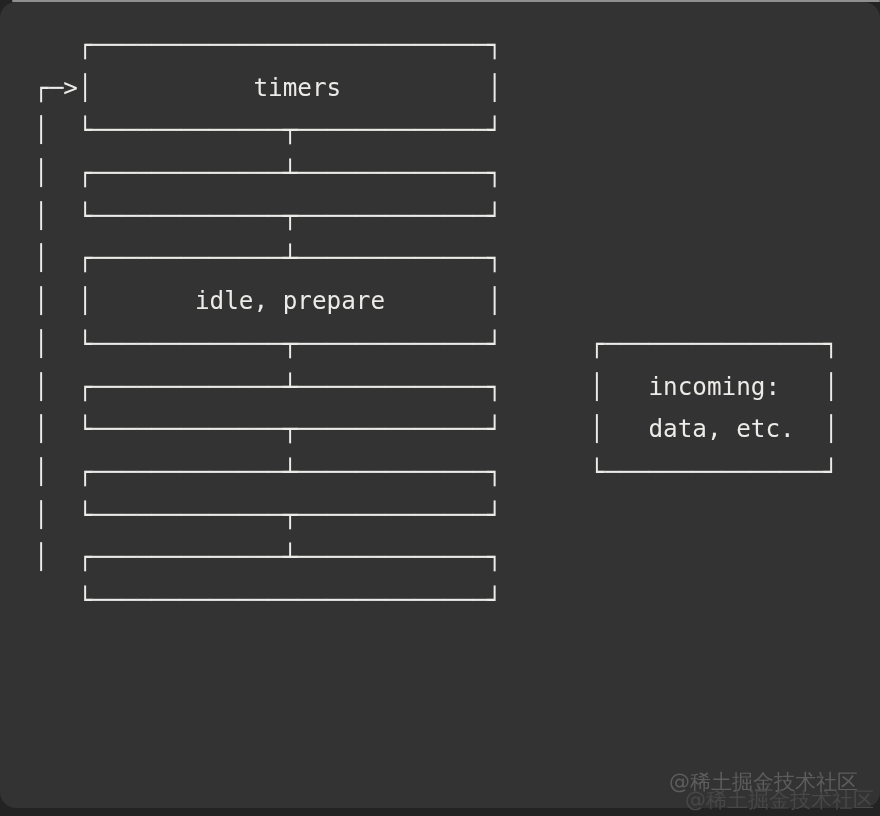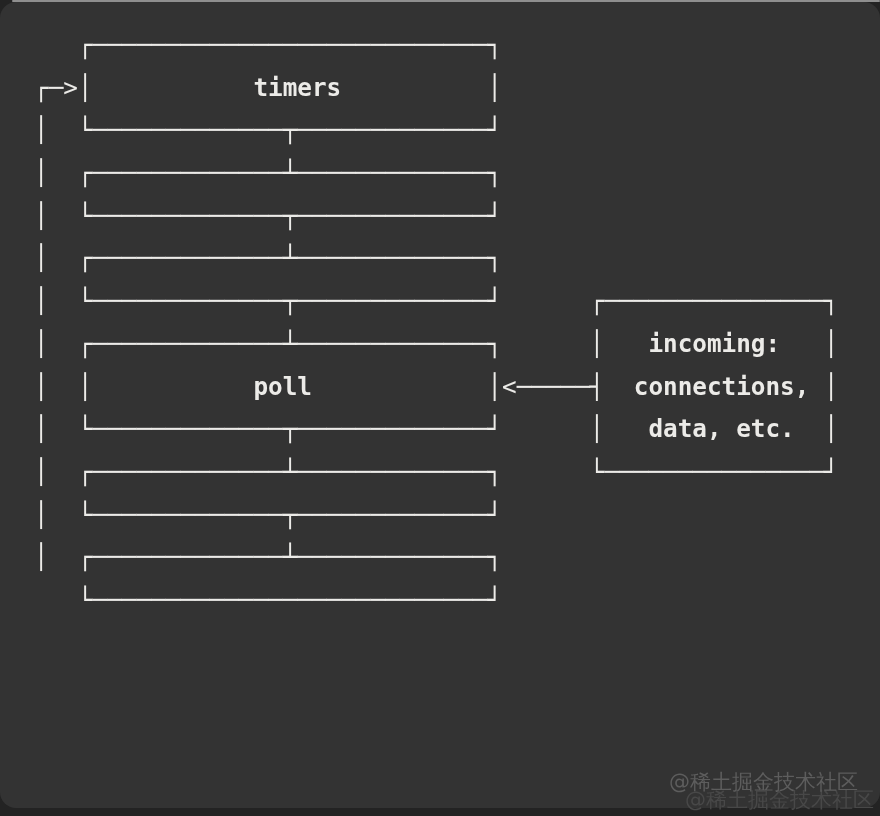--- a/index.html
+++ b/index.html
@@ -33,21 +33,21 @@
     font-family:"DejaVu Sans Mono",monospace;
     font-size:24.3px;
     line-height:42.7px;
     color:var(--line);
     letter-spacing:0;
   }
   .ascii .row{
     white-space:pre;
     height:42.7px;
   }
-  .ascii .b{font-weight:bold;}
+  .ascii .b{font-weight:normal;}
   .wm{
     position:absolute;
     font-family:"DejaVu Sans",sans-serif;
     font-size:21px;
     white-space:nowrap;
   }
   .wm1{top:766px;right:22px;color:var(--wm1);}
   .wm2{top:784px;right:6px;color:var(--wm2);}
 </style>
 </head>
@@ -56,23 +56,23 @@
 <div class="stage">
   <div class="top-edge"></div>
   <div class="card">
     <div class="ascii">
       <div class="row">   ┌───────────────────────────┐</div>
       <div class="row">┌─&gt;│           <span class="b">timers</span>          │</div>
       <div class="row">│  └─────────────┬─────────────┘</div>
       <div class="row">│  ┌─────────────┴─────────────┐</div>
       <div class="row">│  └─────────────┬─────────────┘</div>
       <div class="row">│  ┌─────────────┴─────────────┐</div>
+      <div class="row">│  │       <span class="b">idle, prepare</span>       │</div>
       <div class="row">│  └─────────────┬─────────────┘      ┌───────────────┐</div>
       <div class="row">│  ┌─────────────┴─────────────┐      │   <span class="b">incoming:</span>   │</div>
-      <div class="row">│  │           <span class="b">poll</span>            │&lt;─────┤  <span class="b">connections,</span> │</div>
       <div class="row">│  └─────────────┬─────────────┘      │   <span class="b">data, etc.</span>  │</div>
       <div class="row">│  ┌─────────────┴─────────────┐      └───────────────┘</div>
       <div class="row">│  └─────────────┬─────────────┘</div>
       <div class="row">│  ┌─────────────┴─────────────┐</div>
       <div class="row">   └───────────────────────────┘</div>
     </div>
     <div class="wm wm2">@稀土掘金技术社区</div>
     <div class="wm wm1">@稀土掘金技术社区</div>
   </div>
 </div>

